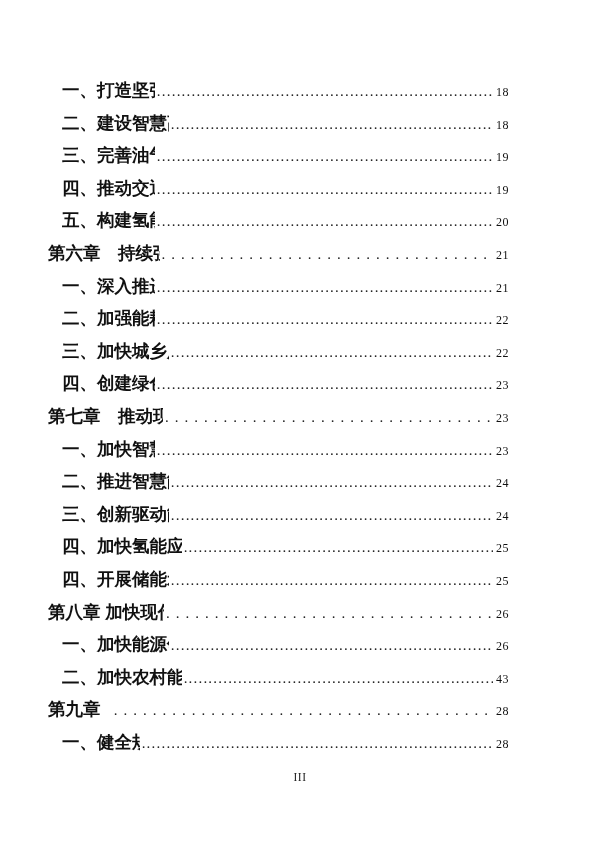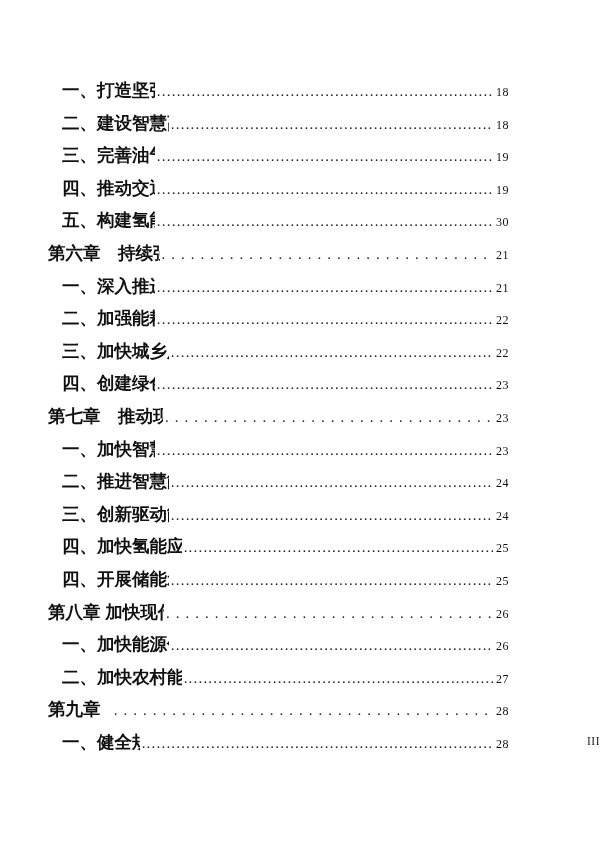--- a/index.html
+++ b/index.html
@@ -76,23 +76,23 @@
   .toc-row.sub .dots {
     font-size: 15px;
     font-weight: 400;
   }
   .toc-row.sub .dots::after {
     letter-spacing: 1.2px;
   }
   .footer {
     position: absolute;
     left: 0;
-    top: 735px;
+    top: 771px;
     width: 100%;
-    text-align: right;
+    text-align: center;
     font-family: "Liberation Serif", serif;
     font-size: 11.5px;
     color: #222222;
     letter-spacing: 0.5px;
   }
 </style>
 </head>
 <body>
 
 <div class="page">
@@ -113,21 +113,21 @@
         <span class="pg">19</span>
       </div>
       <div class="toc-row sub">
         <span class="t">四、推动交通互联互通</span>
         <span class="dots"></span>
         <span class="pg">19</span>
       </div>
       <div class="toc-row sub">
         <span class="t">五、构建氢能储运网络</span>
         <span class="dots"></span>
-        <span class="pg">30</span>
+        <span class="pg">20</span>
       </div>
       <div class="toc-row chapter">
         <span class="t">第六章　持续强化总量强度“双控”，促进能源集约降碳</span>
         <span class="dots"></span>
         <span class="pg">21</span>
       </div>
       <div class="toc-row sub">
         <span class="t">一、深入推进节能降耗</span>
         <span class="dots"></span>
         <span class="pg">21</span>
@@ -183,21 +183,21 @@
         <span class="pg">26</span>
       </div>
       <div class="toc-row sub">
         <span class="t">一、加快能源领域体制改革</span>
         <span class="dots"></span>
         <span class="pg">26</span>
       </div>
       <div class="toc-row sub">
         <span class="t">二、加快农村能源革命建设实施</span>
         <span class="dots"></span>
-        <span class="pg">27</span>
+        <span class="pg">43</span>
       </div>
       <div class="toc-row chapter">
         <span class="t">第九章　加强规划组织实施</span>
         <span class="dots"></span>
         <span class="pg">28</span>
       </div>
       <div class="toc-row sub">
         <span class="t">一、健全规划实施</span>
         <span class="dots"></span>
         <span class="pg">28</span>

